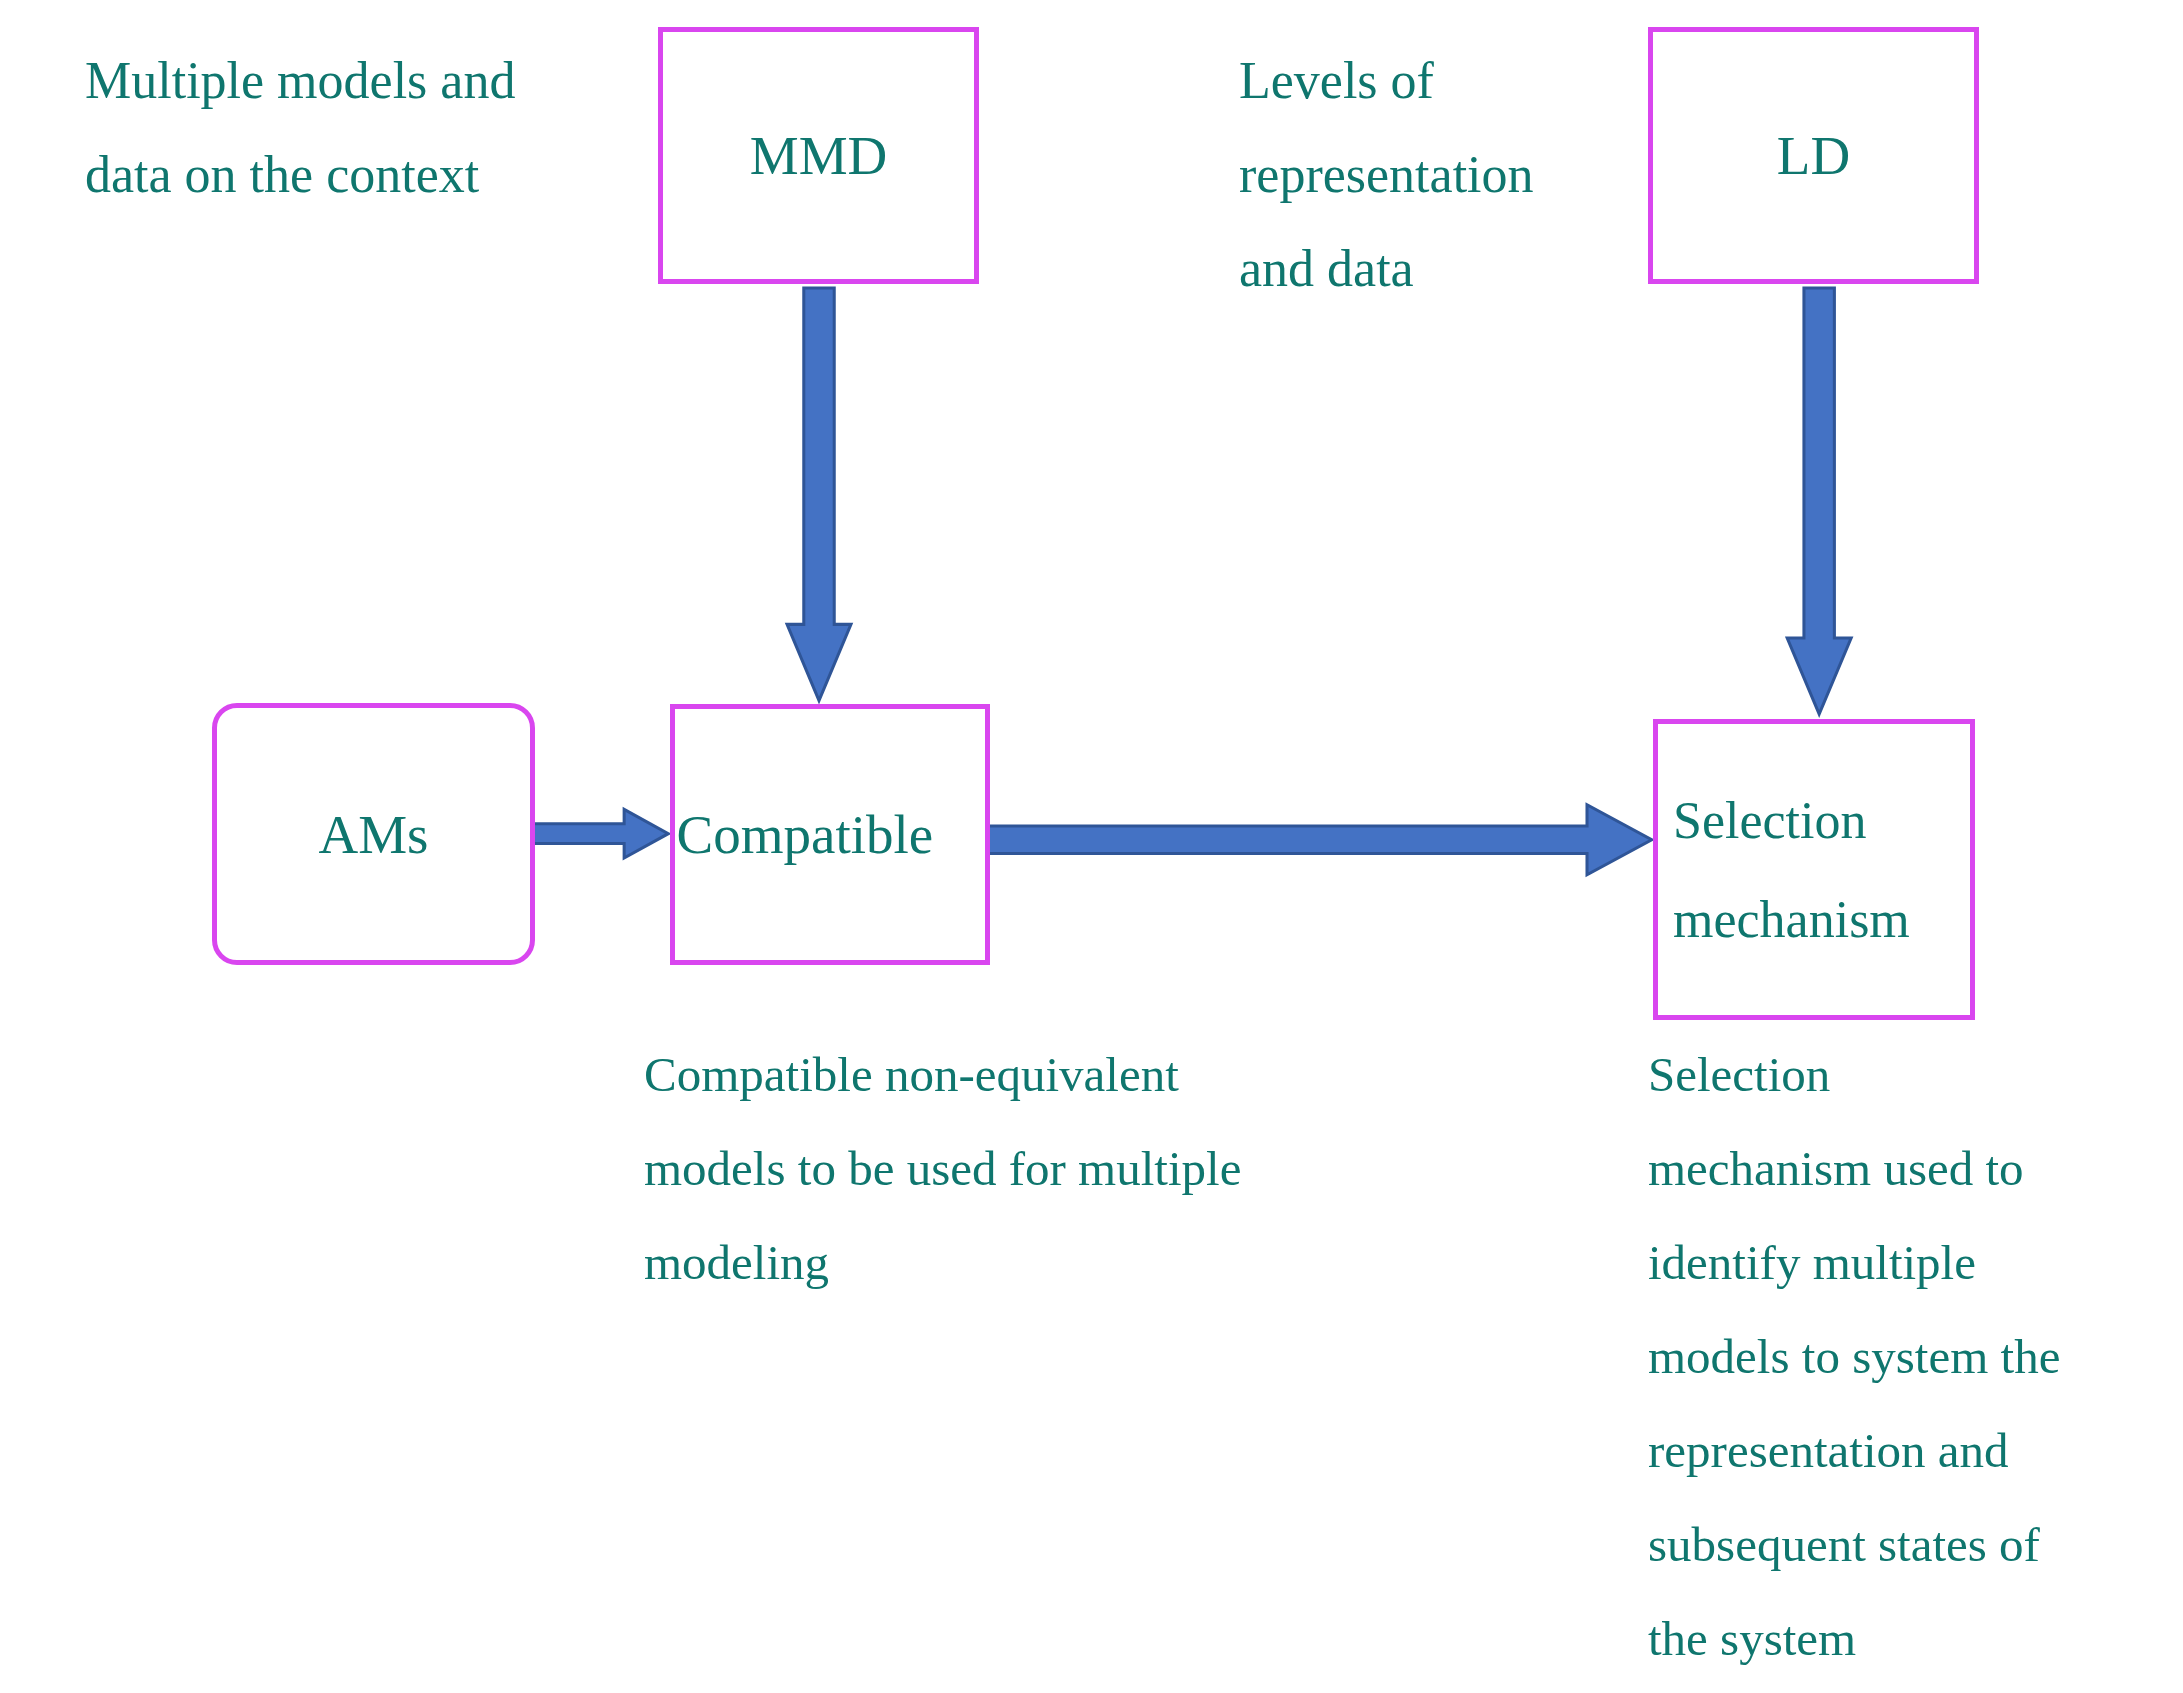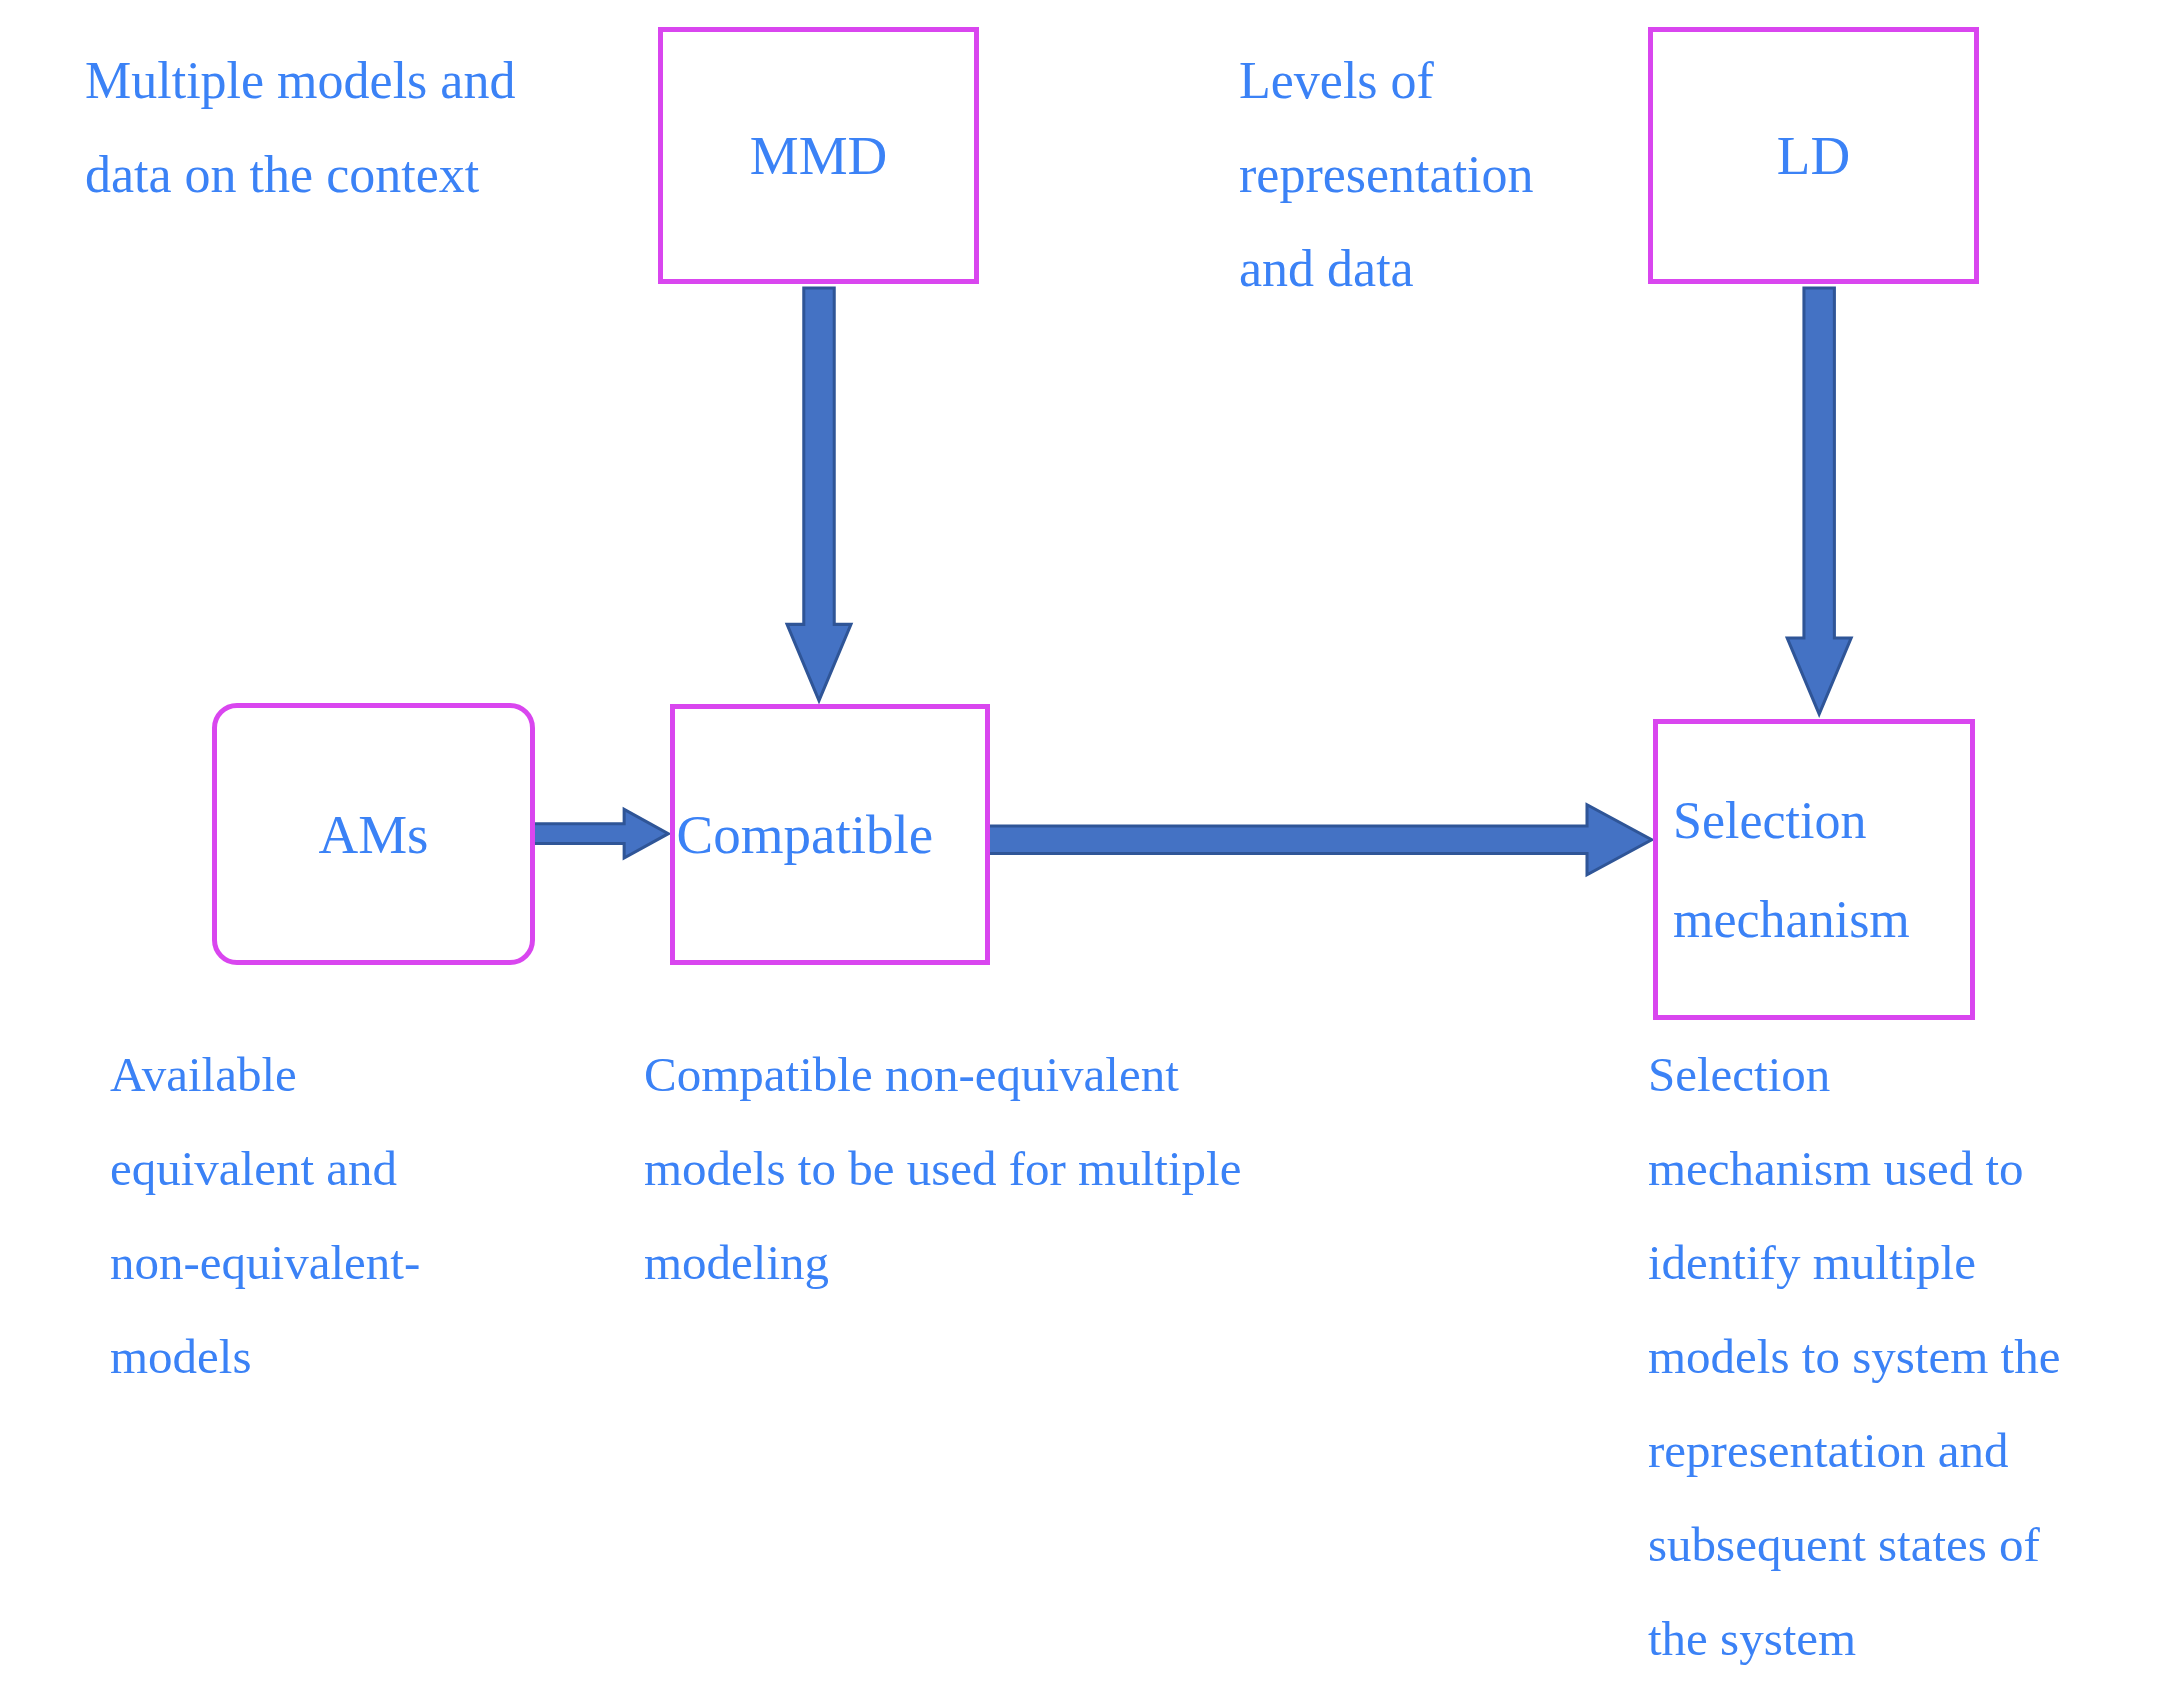--- a/index.html
+++ b/index.html
@@ -1,21 +1,21 @@
 <!DOCTYPE html>
 <html style="font-size:12px"><head>
 <meta charset="utf-8">
 <style>
   html,body { margin:0; padding:0; background:#ffffff; }
   .canvas {
     position:relative;
     width:2183px; height:1694px;
     background:#ffffff;
     font-family:"Liberation Serif","DejaVu Serif",serif;
-    color:#3b82f6;
+    color:#0f766e;
     overflow:hidden;
   }
   .arrows-layer {
     position:absolute; left:0; top:0;
     width:2183px; height:1694px;
     pointer-events:none;
   }
   .arrow-poly { fill:#4472C4; stroke:#2F5597; stroke-width:4; stroke-linejoin:miter; }
   .box {
     position:absolute;
@@ -92,26 +92,20 @@
 
   <div class="box box-left box-compatible">
     <span>Compatible</span>
   </div>
 
   <div class="box box-selection">
     <div>Selection</div>
     <div>mechanism</div>
   </div>
 
-  <div class="caption caption-ams">
-    <div>Available</div>
-    <div>equivalent and</div>
-    <div>non-equivalent-</div>
-    <div>models</div>
-  </div>
 
   <div class="caption caption-compatible">
     <div>Compatible non-equivalent</div>
     <div>models to be used for multiple</div>
     <div>modeling</div>
   </div>
 
   <div class="caption caption-selection">
     <div>Selection</div>
     <div>mechanism used to</div>

